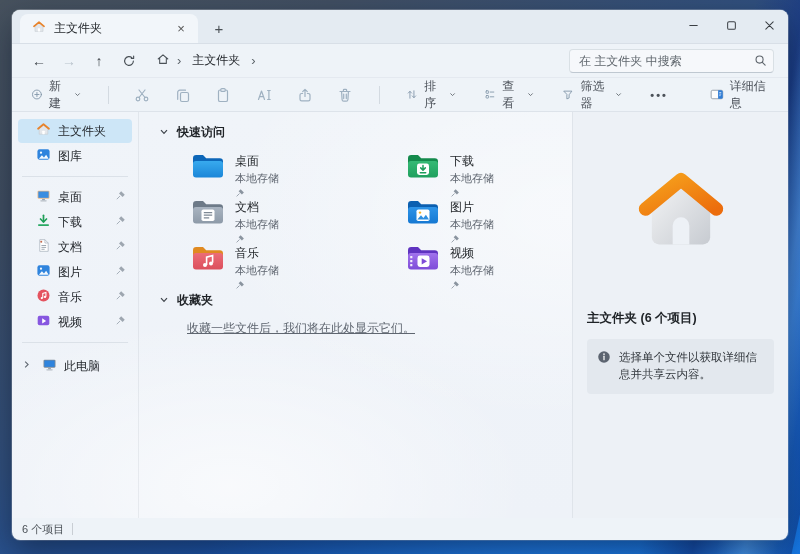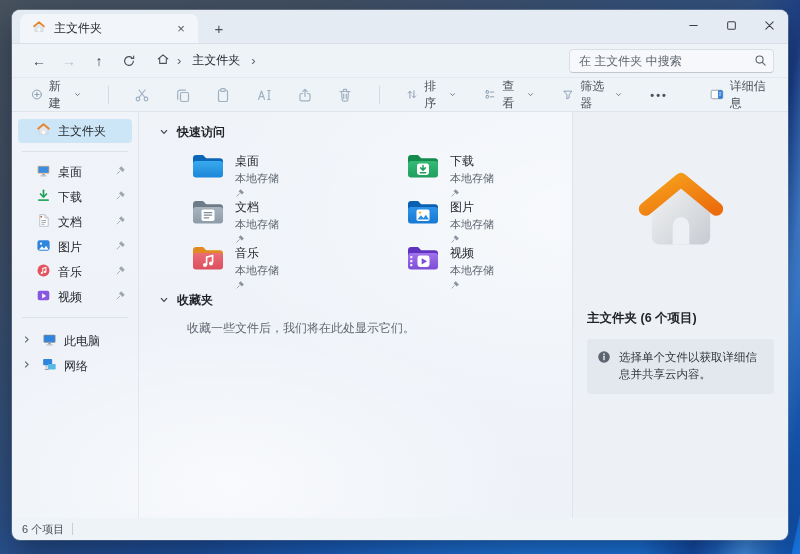--- a/index.html
+++ b/index.html
@@ -47,21 +47,21 @@
   .crumb-item { color:#24282d; font-size:12px; padding:2px 4px; border-radius:4px; }
   .searchbox { position:relative; width:205px; height:24px; }
   .searchbox input { width:100%; height:100%; border:1px solid rgba(90,110,130,.18);
     border-bottom-color:rgba(90,110,130,.35); border-radius:4px; background:rgba(255,255,255,.45);
     font-family:inherit; font-size:12px; padding:0 26px 0 9px; color:#0369a1; outline:none; }
   .searchbox input::placeholder { color:#5f666d; opacity:1; }
   .search-ic { position:absolute; right:7px; top:5px; }
 
   
   .toolbar { height:34px; flex:0 0 34px; display:flex; align-items:center; gap:14px;
-    padding:0 12px; background:#eef3f8; border-bottom:1px solid #dde3ea; }
+    padding:0 12px; background:#eef3f8; border-bottom:1px solid #dde3ea;justify-content:flex-end; }
   .tb-btn { display:flex; align-items:center; gap:6px; height:28px; padding:0 7px;
     border-radius:4px; color:#4a5058; font-size:12px; }
   .tb-icon-btn { width:32px; height:28px; display:flex; align-items:center; justify-content:center; border-radius:4px; }
   .tb-sep { width:1px; height:18px; background:#d3dae1; margin:0 6px; }
   .tb-more { letter-spacing:2px; color:#4a5058; font-size:11px; font-weight:bold; }
   .tb-spacer { flex:1; }
   svg.tbic { stroke:#8296a9; fill:none; stroke-width:1.2; stroke-linecap:round; stroke-linejoin:round; }
   svg.tbic-dim { stroke:#9fb1c1; }
 
   
@@ -84,21 +84,21 @@
 
   
   .main { flex:1; padding:8px 0 0 20px; overflow:hidden; }
   .section-hd { display:flex; align-items:center; gap:8px; height:24px; color:#1f2327; font-size:12px; }
   .section-hd .txt { font-weight:bold; font-weight:600; }
   .tiles { display:grid; grid-template-columns:215px 215px; margin:6px 0 0 28px; }
   .tile { display:flex; gap:10px; height:46px; padding:2px 4px; border-radius:4px; }
   .tile-txt { display:flex; flex-direction:column; gap:1px; padding-top:1px; }
   .tile-name { font-size:12px; color:#1f2327; }
   .tile-sub { font-size:11px; color:#5f6670; }
-  .fav-empty { margin:8px 0 0 28px; font-size:12px; color:#5f6670; }
+  .fav-empty { margin:8px 0 0 28px; font-size:12px; color:#5f6670;text-decoration:underline; }
 
   
   .details { width:216px; flex:0 0 216px; background:#edf1f6; border-left:1px solid #dfe4ea;
     padding:12px 14px 0 14px; display:flex; flex-direction:column; }
   .hero { height:170px; display:flex; align-items:center; justify-content:center; }
   .dp-title { margin-top:16px; font-size:12.5px; font-weight:bold; color:#1f2327; }
   .dp-info { margin-top:12px; background:#e3e8ee; border-radius:4px; padding:10px 10px;
     display:flex; gap:8px; align-items:flex-start; }
   .dp-info-ic { flex:0 0 auto; margin-top:1px; }
   .dp-info-txt { font-size:11.5px; line-height:1.5; color:#33383e; }
@@ -281,20 +281,30 @@
         <div class="side-row selected">
           <span>
             <svg width="15" height="15" viewBox="0 0 16 16">
                 <path d="M3.4 7.2 L8 3.4 l4.6 3.8 V13 H3.4 z" fill="#e3e6ea" stroke="#c2c7cd" stroke-width=".6"></path>
                 <path d="M2.2 7.2 8 2.4 l5.8 4.8" fill="none" stroke="#e8832a" stroke-width="1.9" stroke-linecap="round" stroke-linejoin="round"></path>
                 <rect x="6.7" y="9.4" width="2.6" height="3.6" rx=".5" fill="#fff"></rect>
               </svg>
           </span>
           <span class="lbl">主文件夹</span>
         </div>
+        <div class="side-row">
+          <span>
+            <svg width="15" height="15" viewBox="0 0 16 16">
+                <rect x="1.5" y="2.5" width="13" height="11" rx="2.2" fill="#2f84dd"></rect>
+                <circle cx="5.3" cy="6" r="1.2" fill="#fff" opacity=".95"></circle>
+                <path d="M3 12.6 l3.3-3.7 2.2 2.3 2.3-3 2.7 4.4 z" fill="#fff" opacity=".95"></path>
+              </svg>
+          </span>
+          <span class="lbl">图库</span>
+        </div>
 
         <div class="side-sep"></div>
 
         <div class="side-row">
           <span>
             <svg width="15" height="15" viewBox="0 0 16 16">
                 <rect x="1.6" y="2.8" width="12.8" height="8.6" rx="1.2" fill="#e9b98a"></rect>
                 <rect x="2.5" y="3.7" width="11" height="6.8" fill="#3b8de0"></rect>
                 <rect x="6.5" y="11.6" width="3" height="1.5" fill="#9aa4ae"></rect>
                 <rect x="4.6" y="13.1" width="6.8" height="1.2" rx=".6" fill="#b7bec6"></rect>
@@ -400,35 +410,20 @@
           </span>
           <span>
             <svg width="15" height="15" viewBox="0 0 16 16">
                 <rect x="1.6" y="2.8" width="12.8" height="8.6" rx="1.2" fill="#7e8994"></rect>
                 <rect x="2.5" y="3.7" width="11" height="6.8" fill="#2f84dd"></rect>
                 <rect x="6.5" y="11.6" width="3" height="1.5" fill="#9aa4ae"></rect>
                 <rect x="4.6" y="13.1" width="6.8" height="1.2" rx=".6" fill="#b7bec6"></rect>
               </svg>
           </span>
           <span class="lbl">此电脑</span>
-        </div>
-        <div class="side-row tree">
-          <span class="chev">
-            <svg width="9" height="9" viewBox="0 0 10 10">
-                <path d="M3.5 1.8 6.8 5 3.5 8.2" fill="none" stroke="#5f6770" stroke-width="1.2"></path>
-              </svg>
-          </span>
-          <span>
-            <svg width="15" height="15" viewBox="0 0 16 16">
-                <rect x="1.2" y="2.2" width="9.6" height="6.6" rx="1" fill="#2f84dd"></rect>
-                <rect x="6.2" y="7.4" width="8.4" height="5.8" rx="1" fill="#58b7e6"></rect>
-                <path d="M4.5 9 v2.2 M3 13.2 h4" stroke="#9aa4ae" stroke-width="1.1"></path>
-              </svg>
-          </span>
-          <span class="lbl">网络</span>
         </div>
       </div>
 
       <div class="main">
         <div class="section-hd">
           <svg width="10" height="10" viewBox="0 0 10 10">
               <path d="M2 3.2 5 6.4 8 3.2" fill="none" stroke="#3f454b" stroke-width="1.2"></path>
             </svg>
           <span class="txt">快速访问</span>
         </div>

